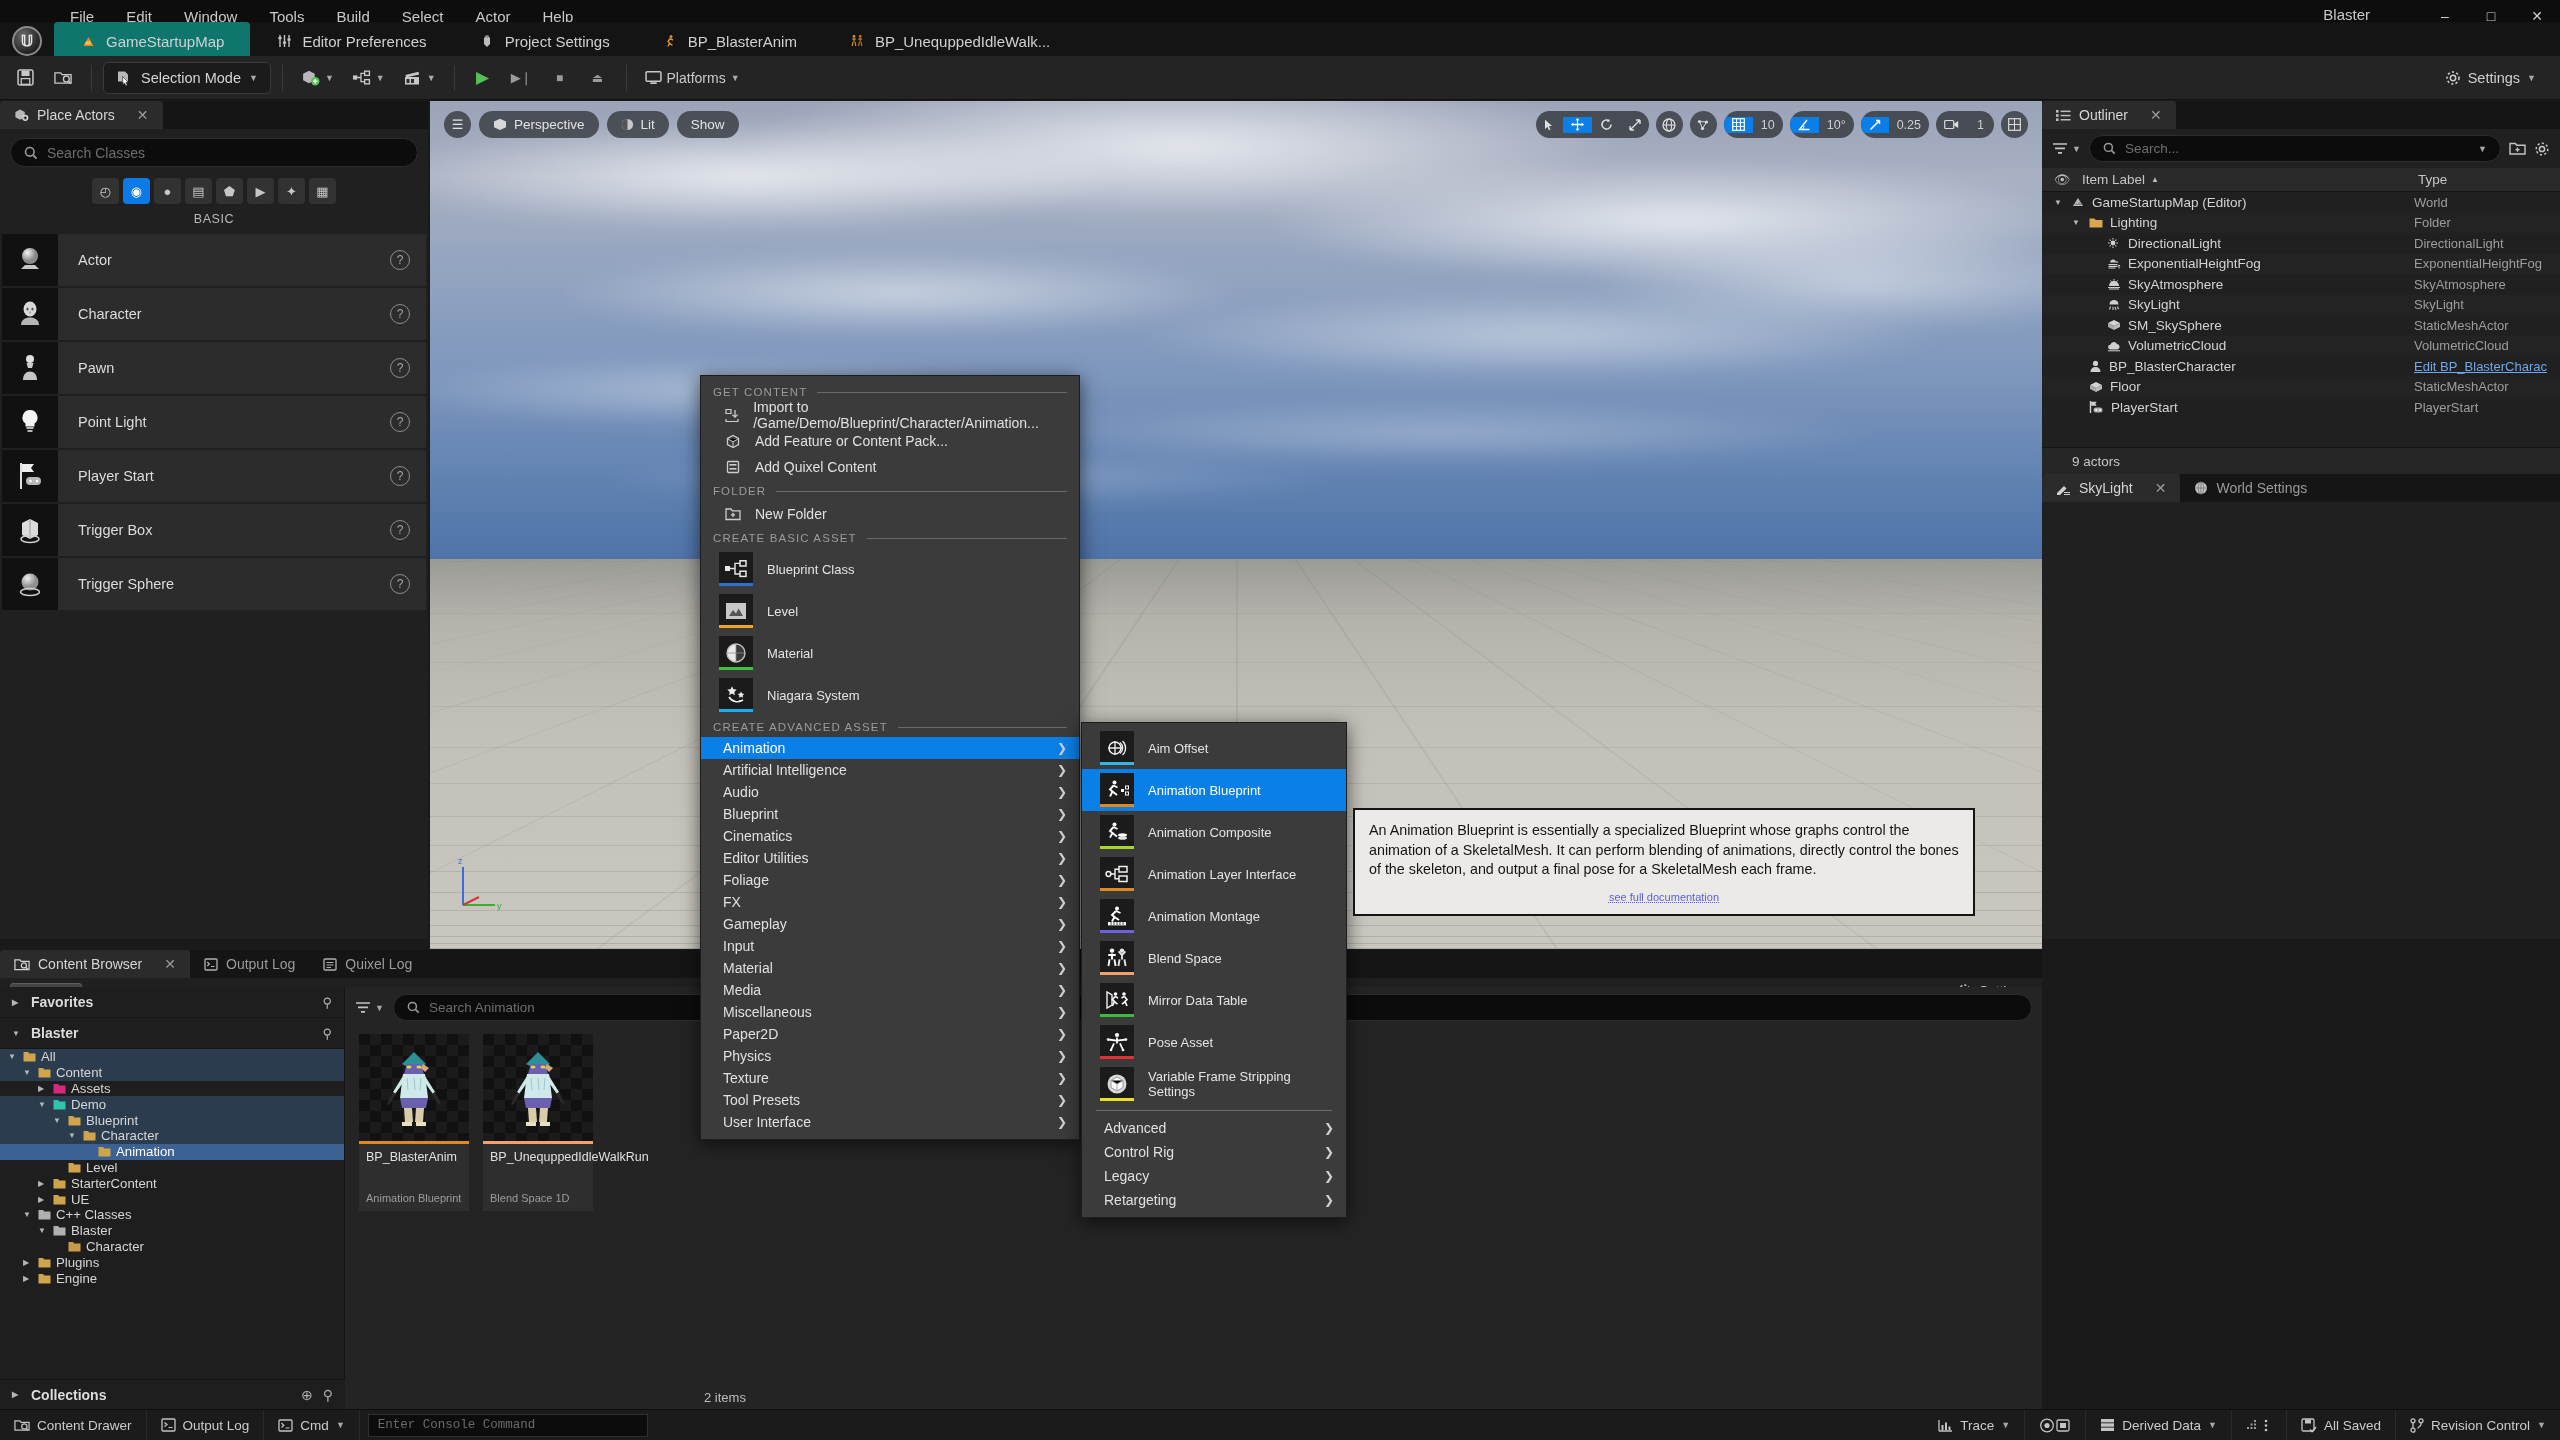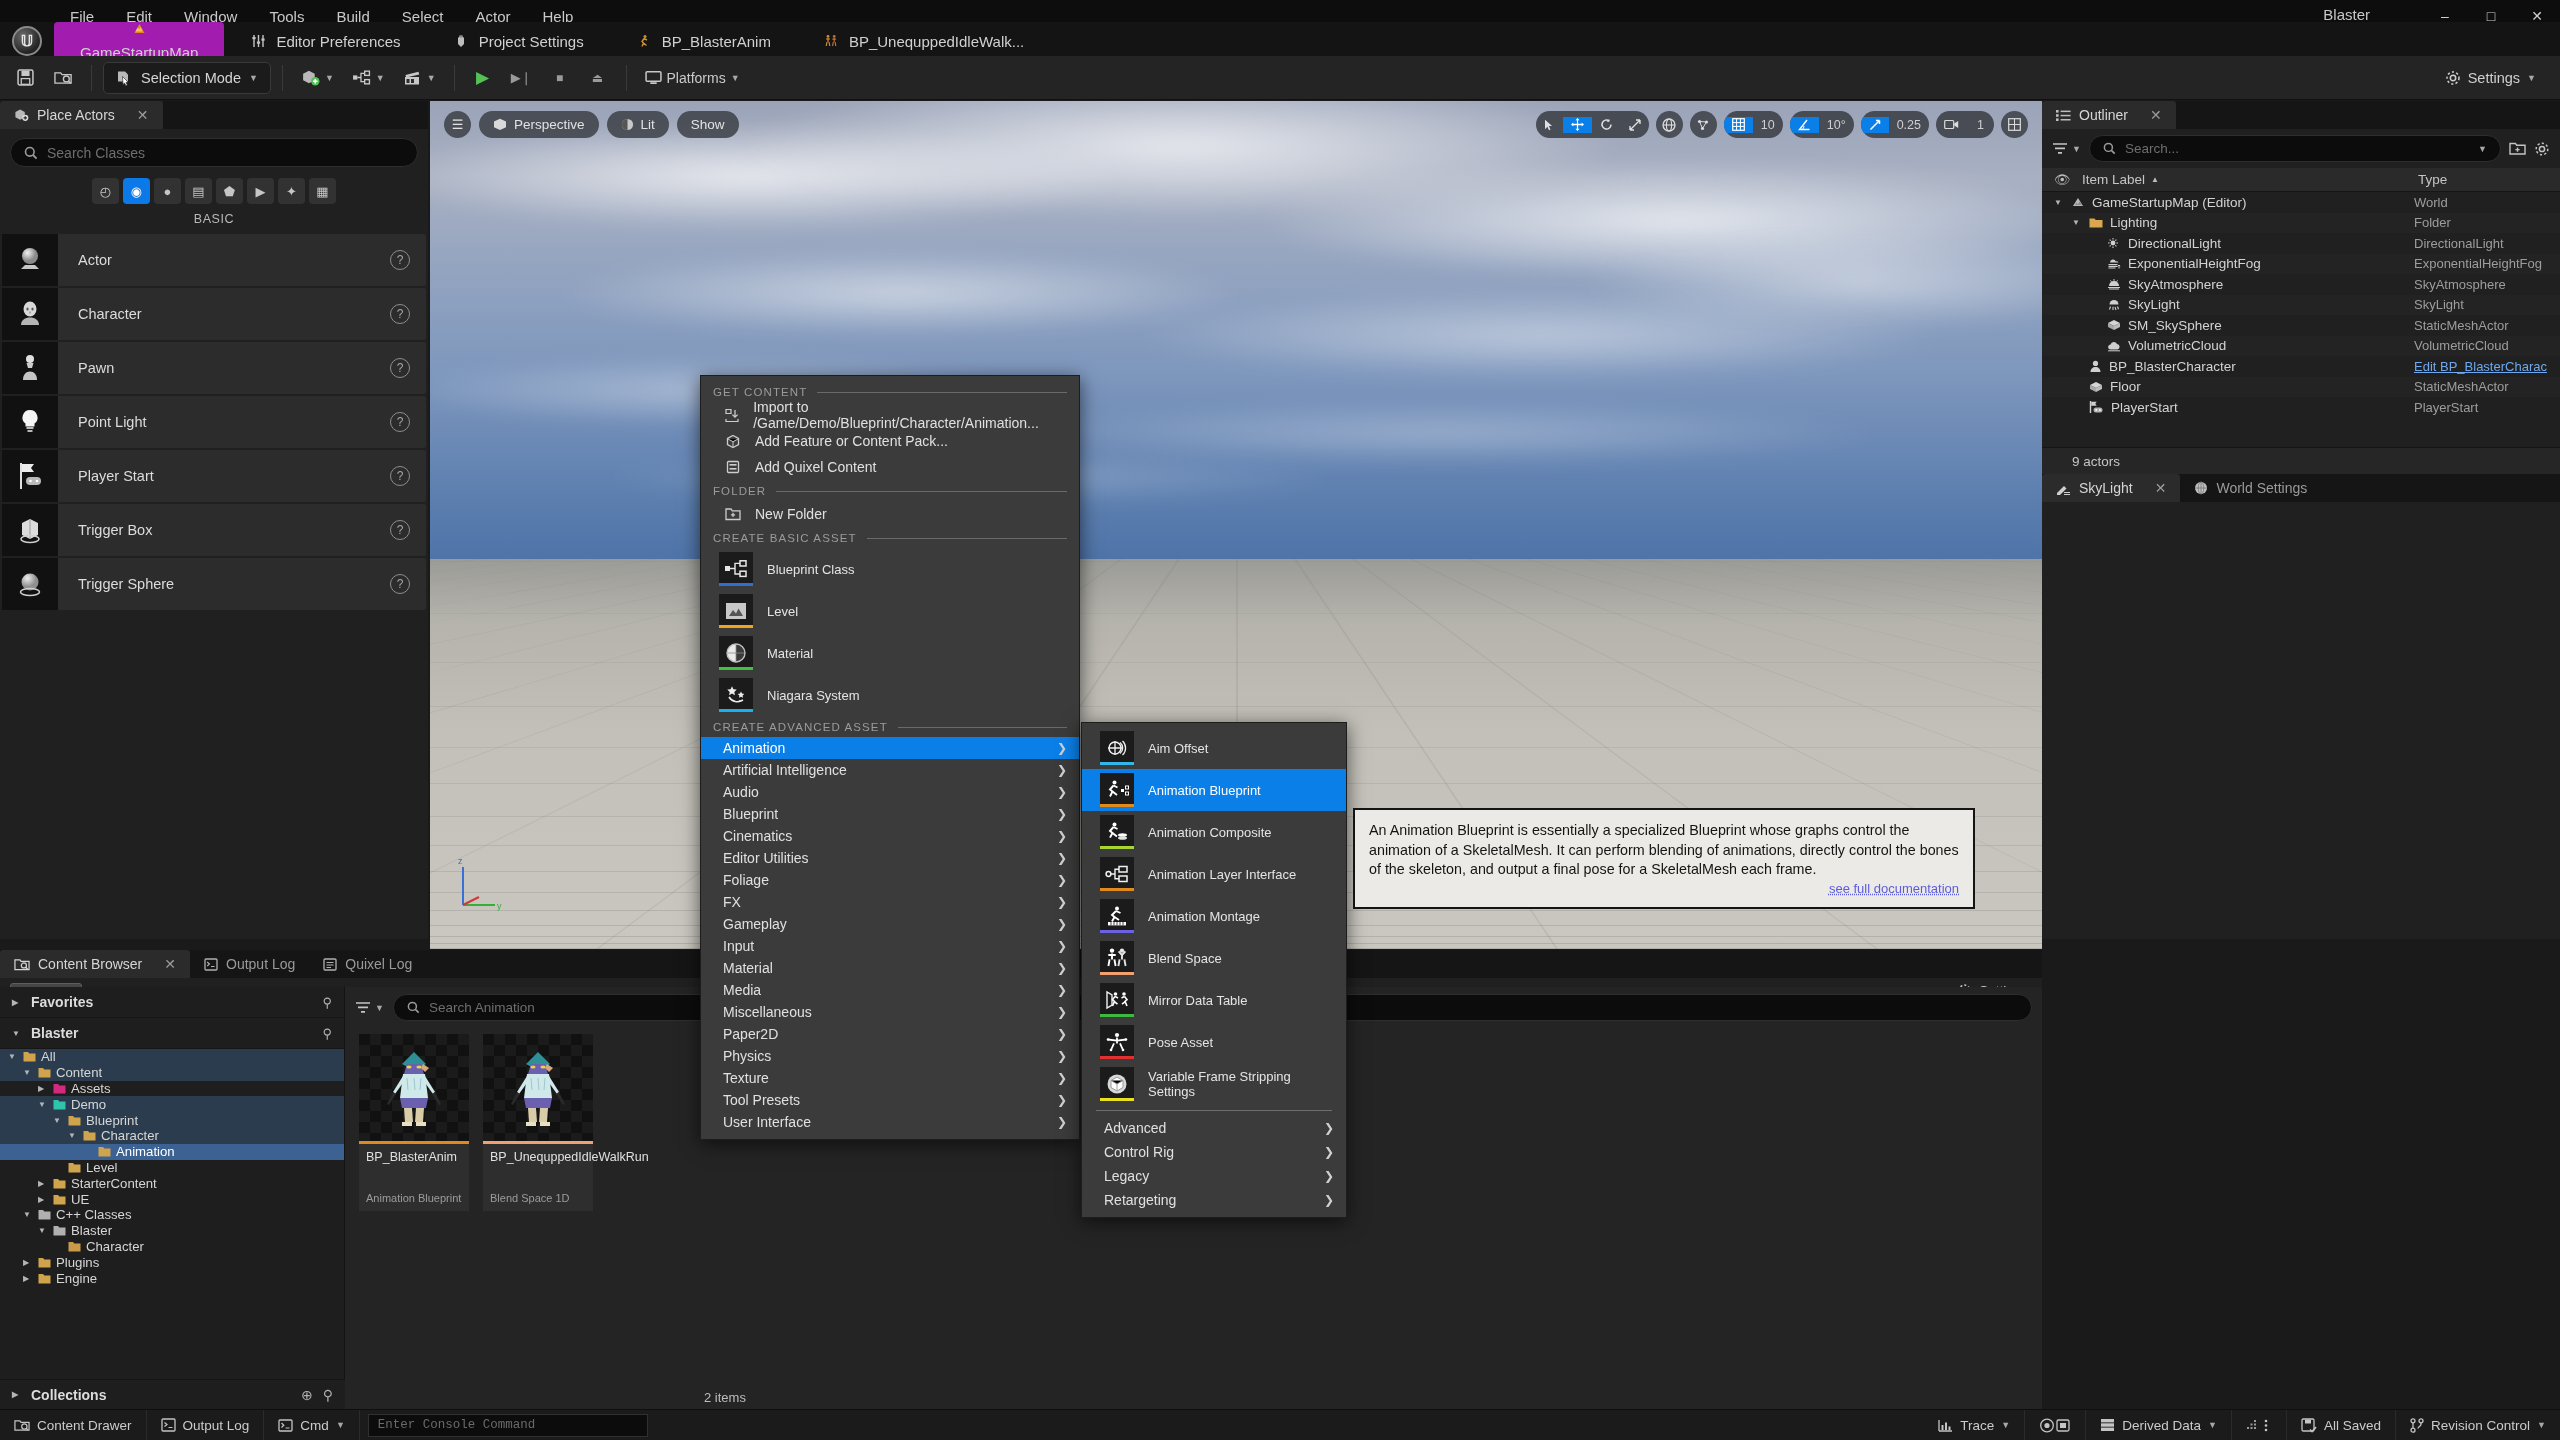--- a/index.html
+++ b/index.html
@@ -38,21 +38,21 @@
     width:30px;height:30px;border-radius:50%;
     background:radial-gradient(circle at 35% 30%, #6a6a6a, #232323 70%);
     border:2px solid #8a8a8a; display:flex;align-items:center;justify-content:center;
     font-size:15px; color:#e6e6e6; font-weight:bold;
   }
   .tab {
     height:38px; display:flex; align-items:center; gap:9px;
     padding:0 26px; font-size:15px; color:#d0d0d0; cursor:default;
     border-top-left-radius:4px; border-top-right-radius:4px;
   }
-  .tab.active { background:#a21caf;flex-direction:column; }
+  .tab.active { background:#0f766e; }
   .tab .tico { width:17px;height:17px; display:flex;align-items:center;justify-content:center; }
 
   
   #maintoolbar {
     position:absolute; top:56px; left:0; width:2560px; height:44px;
     background:#242424; display:flex; align-items:center; gap:4px; padding-left:8px;
     border-bottom:1px solid #111;
   }
   .tb-btn {
     height:32px; min-width:34px; padding:0 7px;
@@ -196,21 +196,21 @@
   }
   #submenu .divline { height:1px; background:#6d6d6d; margin:5px 14px; }
 
   
   #tooltip {
     position:absolute; left:1353px; top:808px; width:622px;
     background:#eceae6; border:2px solid #141414; color:#141414;
     padding:11px 14px 9px; font-size:14.3px; line-height:1.38; z-index:90;
   }
   #tooltip .doclink {
-    display:block; text-align:right; font-size:13px;
+    display:block; text-align:center; margin-top:10px; font-size:11px;
     color:#5c5ce0; text-decoration:underline; text-decoration-style:dotted;
   }
 
   
   #outliner {
     position:absolute; right:0; top:101px; width:518px; height:373px; background:#202020;
   }
   .ol-toolbar { display:flex; align-items:center; gap:8px; padding:6px 10px; }
   .ol-search {
     flex:1; height:27px; background:#0c0c0c; border-radius:14px; display:flex;

